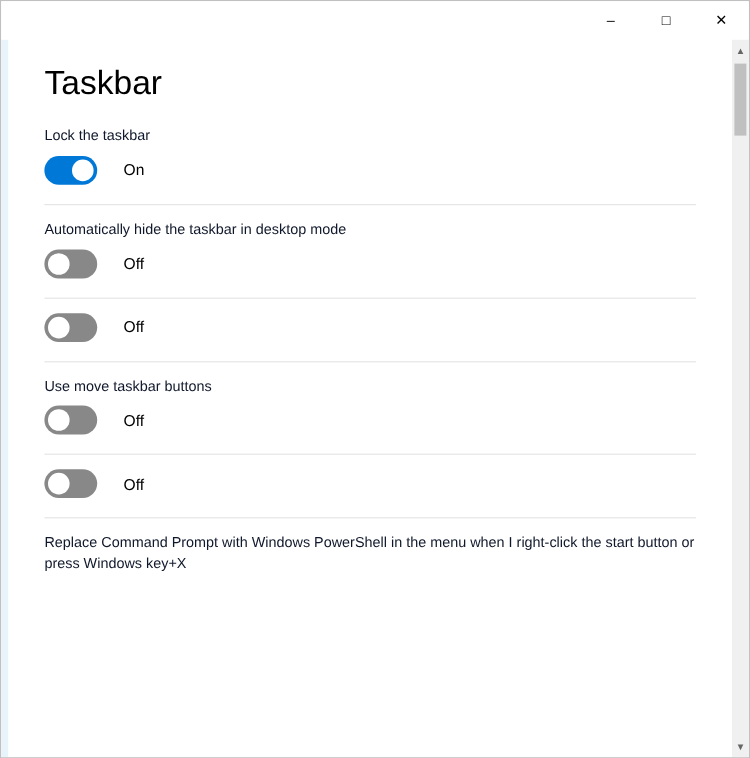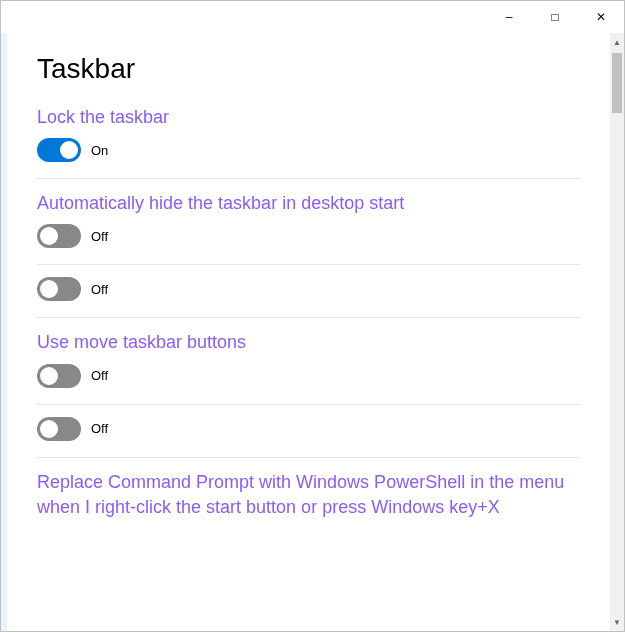--- a/index.html
+++ b/index.html
@@ -121,30 +121,30 @@
       font-weight: 300;
       color: #000000;
       margin-bottom: 20px;
     }
 
     .setting-section {
       margin-bottom: 16px;
     }
 
     .setting-label {
-      font-size: 18px;
-      color: #8b5cf6;
+      font-size: 12px;
+      color: #0f172a;
       margin-bottom: 8px;
       line-height: 1.4;
     }
 
     .toggle-row {
       display: flex;
       align-items: center;
-      gap: 10px;
+      gap: 22px;
       margin-bottom: 4px;
     }
 
     .toggle-status {
       font-size: 13px;
       color: #000000;
     }
 
     
     .toggle {
@@ -224,21 +224,21 @@
             <div class="toggle-track on"></div>
             <div class="toggle-thumb on"></div>
           </div>
           <span class="toggle-status">On</span>
         </div>
       </div>
 
       <div class="divider"></div>
 
       <div class="setting-section">
-        <div class="setting-label">Automatically hide the taskbar in desktop start</div>
+        <div class="setting-label">Automatically hide the taskbar in desktop mode</div>
         <div class="toggle-row">
           <div class="toggle">
             <div class="toggle-track off"></div>
             <div class="toggle-thumb off"></div>
           </div>
           <span class="toggle-status">Off</span>
         </div>
       </div>
 
       <div class="divider"></div>

